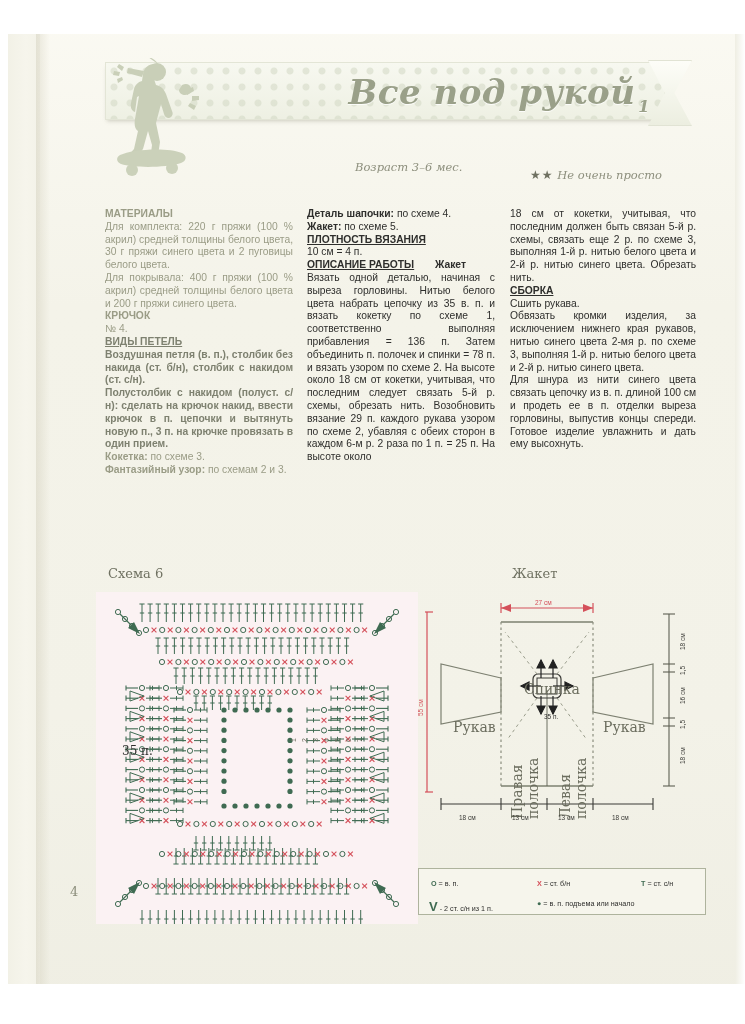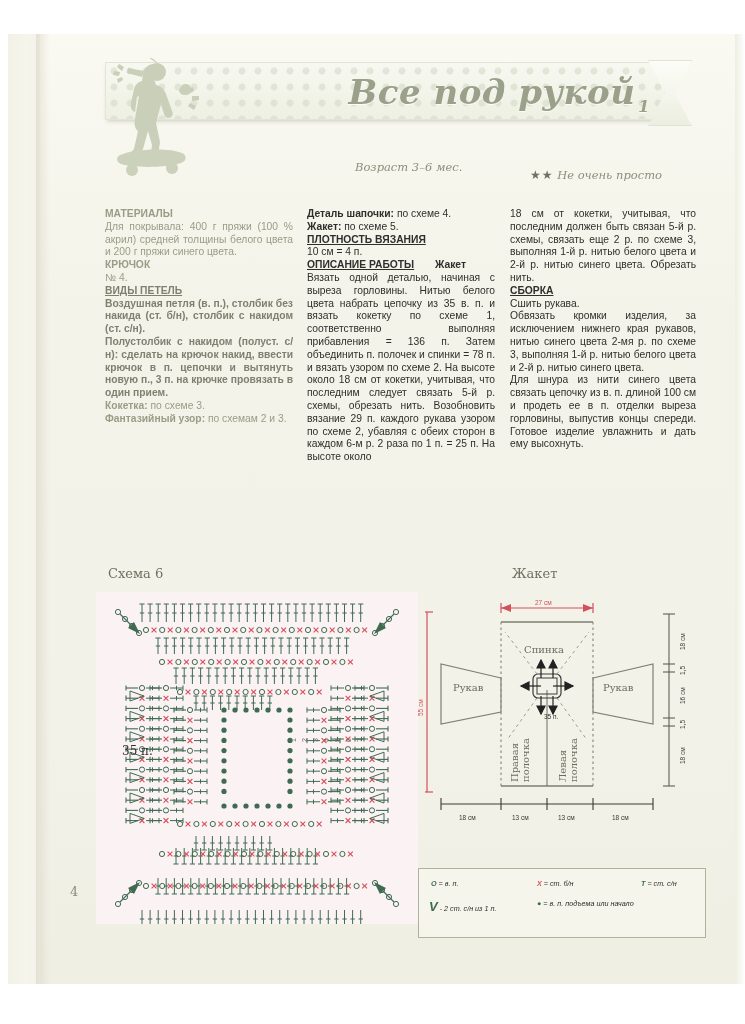--- a/index.html
+++ b/index.html
@@ -128,32 +128,31 @@
   }
 
   
   #jacket-box{
     position:absolute; left:425px; top:590px; width:285px; height:250px;
   }
   #sleevecount{
     position:absolute; left:544px; top:713px;
     font-size:6.5px; color:#333; font-family:"Liberation Sans",sans-serif;
   }
-  .j-txt{ position:absolute; font-family:"DejaVu Serif", serif; color:#6b6d5e; font-size:10px;}
+  .j-txt{ position:absolute; font-family:"DejaVu Serif", serif; color:#6b6d5e; font-size:14px;margin-top:37px;}
   .j-txt-v{ writing-mode:vertical-rl; transform:rotate(180deg); }
   .dim{ position:absolute; font-size:6.5px; color:#3a3a36; font-family:"Liberation Sans",sans-serif;}
   .dim-red{ color:#d4505a; }
   .dim-v{ writing-mode:vertical-rl; transform:rotate(180deg); }
 
   
   #legend{
-    position:absolute; left:418px; top:868px; width:288px; height:70px;
+    position:absolute; left:418px; top:868px; width:288px; height:47px;
     border:1px solid #aeb39d;
     background:#f6f5ec;
-    font-style:italic;
   }
   .lg-item{ position:absolute; font-size:7.2px; color:#2d2d2b; white-space:nowrap;}
   .lg-sym{ font-weight:bold; }
   .lg-x{ color:#d4505a; font-weight:bold; }
 
   #pagenum{
     position:absolute; left:70px; top:884px;
     font-family:"DejaVu Serif", serif; font-size:13px; color:#8d8f7d;
   }
 </style>
@@ -195,20 +194,21 @@
   <div class="header-meta">
     <span class="age">Возраст 3–6 мес.</span>
     <span class="diff">
       <span class="stars">★★</span>
       <span>Не очень просто</span>
     </span>
   </div>
 
   <div class="col" id="col1">
     <div class="hd2">МАТЕРИАЛЫ</div>
+    <p class="p">Для комплекта: 220 г пряжи (100 % акрил) средней толщины белого цвета, 30 г пряжи синего цвета и 2 пуговицы белого цвета.</p>
     <p class="p">Для покрывала: 400 г пряжи (100 % акрил) средней толщины белого цвета и 200 г пряжи синего цвета.</p>
     <div class="hd2">КРЮЧОК</div>
     <p class="p">№ 4.</p>
     <div class="hd">ВИДЫ ПЕТЕЛЬ</div>
     <p class="p bold">Воздушная петля (в. п.), столбик без накида (ст. б/н), столбик с накидом (ст. с/н).</p>
     <p class="p"><span class="bold">Полустолбик с накидом (полуст. с/н): сделать на крючок накид, ввести крючок в п. цепочки и вытянуть новую п., 3 п. на крючке провязать в один прием.</span></p>
     <p class="p"><span class="lbl">Кокетка:</span><span> по схеме 3.</span></p>
     <p class="p"><span class="lbl">Фантазийный узор:</span><span> по схемам 2 и 3.</span></p>
   </div>
 

